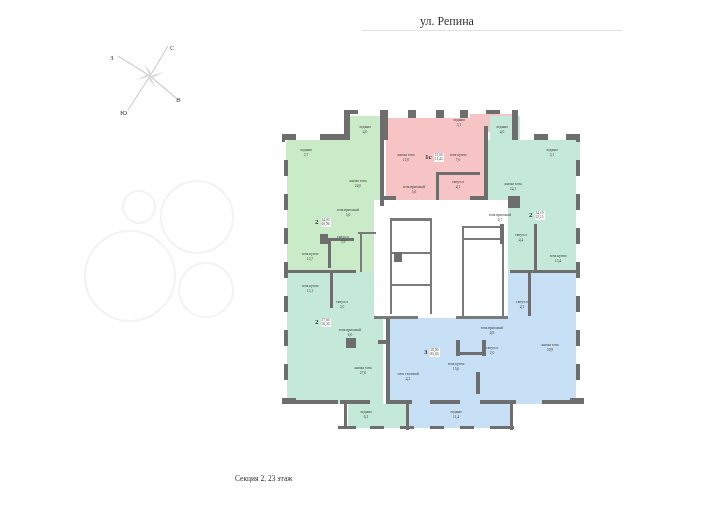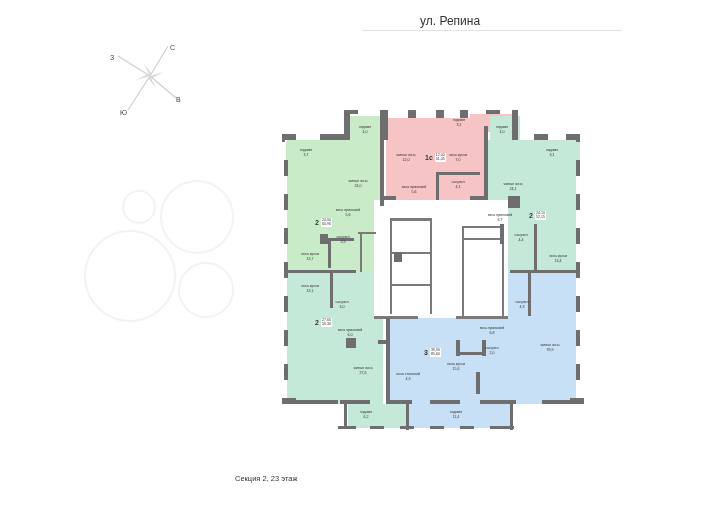--- a/index.html
+++ b/index.html
@@ -1,19 +1,19 @@
 <!DOCTYPE html>
 <html><head>
 <meta charset="utf-8">
 <style>
   * { box-sizing: border-box; margin: 0; padding: 0; }
   html, body { width: 720px; height: 508px; background: #ffffff; overflow: hidden; }
   body { position: relative; font-family: "Liberation Sans", sans-serif; color: #333; }
 
-  .abs { position: absolute; }
+  .abs { position: absolute; font-family: Liberation Serif, serif; }
 
   
   .street { left: 420px; top: 14px; font-size: 12px; color: #333; }
   .street-line { left: 362px; top: 30px; width: 260px; height: 1px; background: #e2e2e2; }
 
   
   .compass { left: 108px; top: 38px; width: 80px; height: 80px; }
   .compass-letter { position: absolute; font-size: 7px; color: #444; }
 
   

